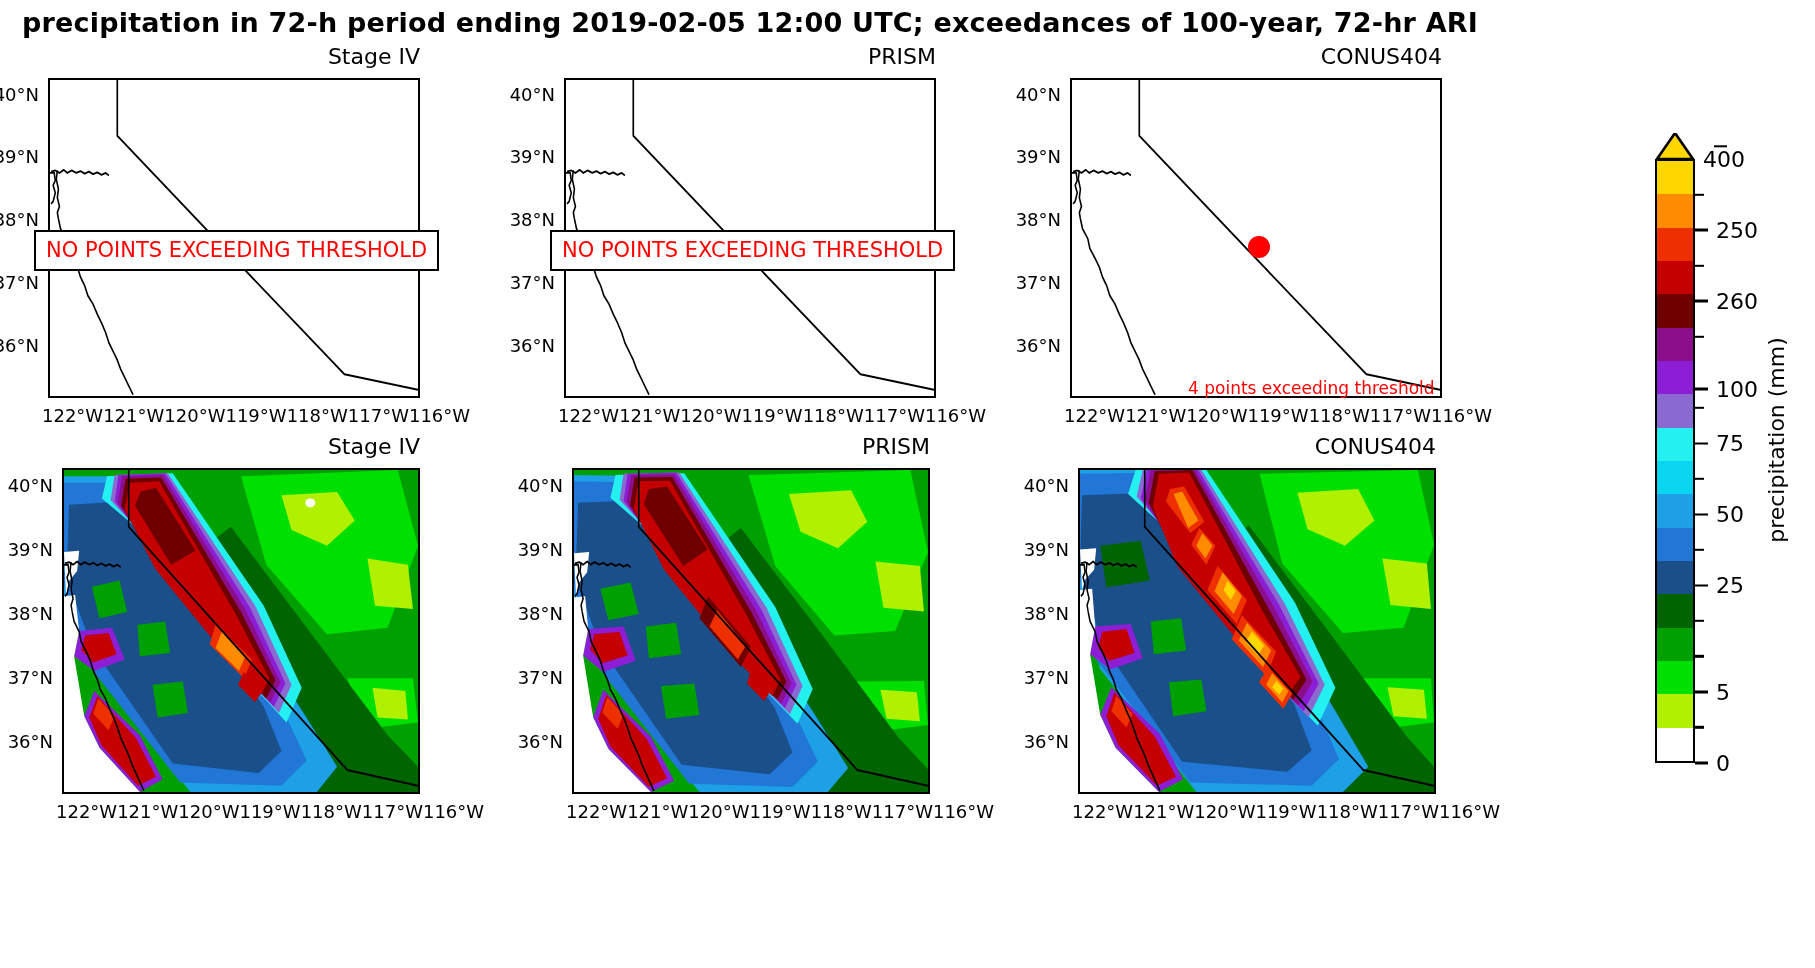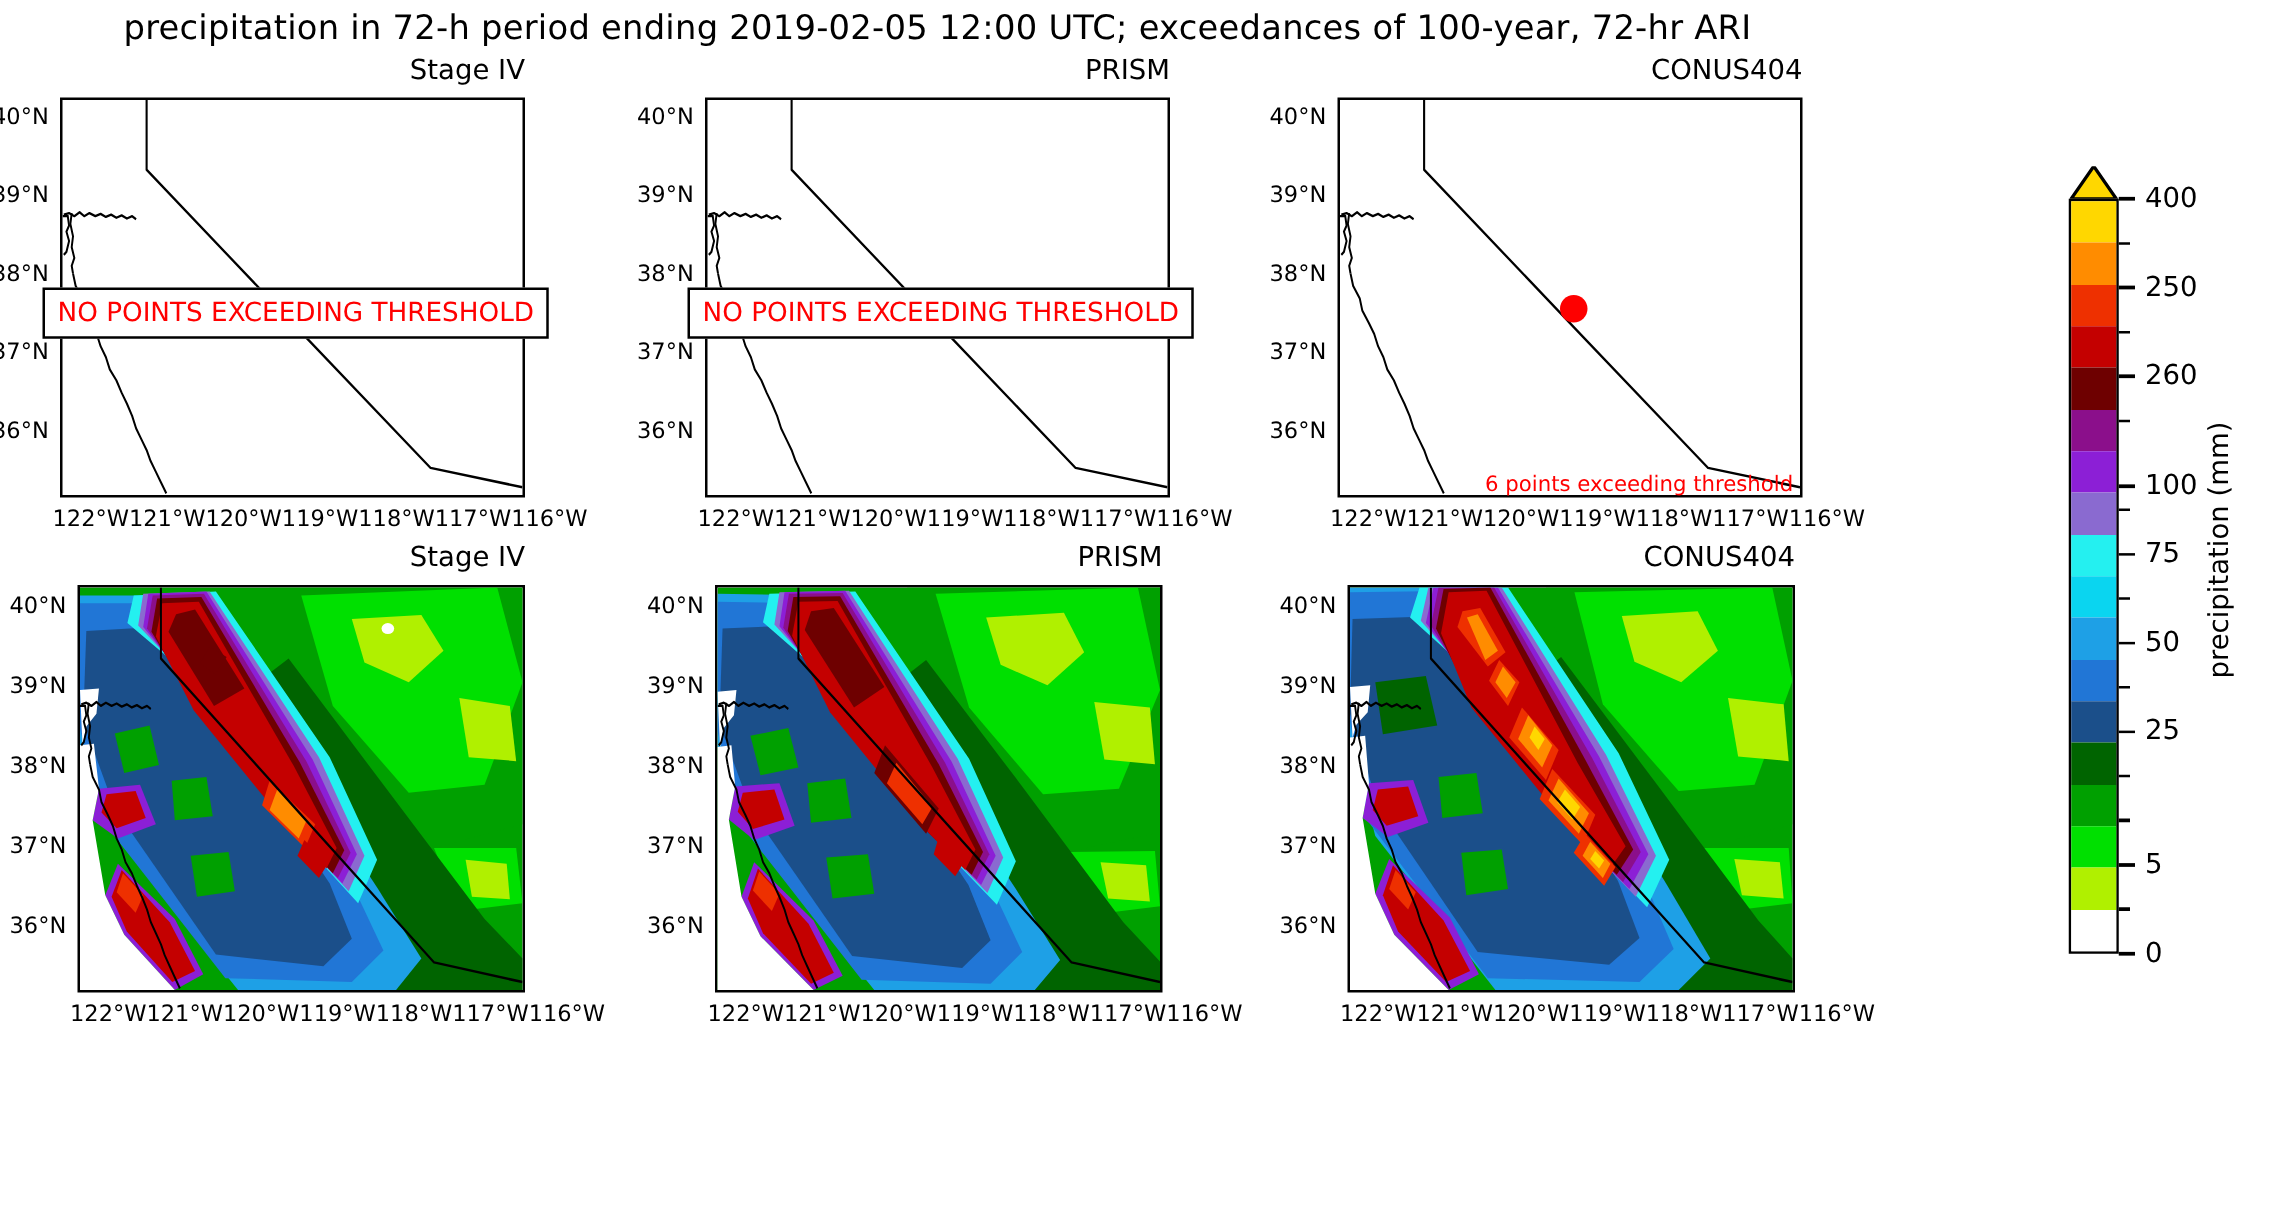--- a/index.html
+++ b/index.html
@@ -4,21 +4,21 @@
 <style>
   html,body{margin:0;padding:0;background:#ffffff;}
   body{width:1815px;height:968px;position:relative;overflow:hidden;
        font-family:"DejaVu Sans", sans-serif;color:#000;}
 
   .fig{position:absolute;left:0;top:0;width:1815px;height:968px;}
 
   
   .suptitle{
     position:absolute;left:0;top:6px;width:1500px;text-align:center;
-    font-size:27px;letter-spacing:.2px;line-height:34px;
+    font-size:27px;letter-spacing:.2px;line-height:34px;font-weight:bold;
   }
 
   
   .panel{position:absolute;}
   .panel-title{
     position:absolute;left:0;width:100%;text-align:right;
     font-size:22px;top:-34px;white-space:nowrap;
   }
   .axes{position:absolute;left:0;top:0;width:100%;height:100%;
         border:2.2px solid #000;box-sizing:border-box;background:#fff;
@@ -168,21 +168,21 @@
     <div class="ytick" style="top:267px">36°N</div>
     <div class="xticks">
       <span>122°W</span>
       <span>121°W</span>
       <span>120°W</span>
       <span>119°W</span>
       <span>118°W</span>
       <span>117°W</span>
       <span>116°W</span>
     </div>
-    <div class="somepoints">6 points exceeding threshold</div>
+    <div class="somepoints">4 points exceeding threshold</div>
   </div>
 
   <div class="panel" style="left:62px;top:468px;width:358px;height:326px;">
     <div class="panel-title">Stage IV</div>
     <div class="axes">
       <div class="axes-clip">
         <svg class="svgfull" viewBox="0 0 700 510" preserveAspectRatio="none">
           <rect x="0" y="0" width="700" height="510" fill="#00a000"></rect>
 
           <path d="M300,0 L700,0 L700,300 L560,330 L430,200 L330,90 Z" fill="#00a000"></path>
@@ -457,21 +457,21 @@
         <div class="cb-tick minor" style="top: 106.588px;">
           <i></i>
         </div>
         <div class="cb-tick" style="top: 71.0588px;">
           <i></i>
           <b>250</b>
         </div>
         <div class="cb-tick minor" style="top: 35.5294px;">
           <i></i>
         </div>
-        <div class="cb-tick" style="top: 0px;">
+        <div class="cb-tick" style="top: 0px; flex-direction: column;">
           <i></i>
           <b>400</b>
         </div>
       </div>
   </div>
   <div class="cb-label">precipitation (mm)</div>
 
 </div>
 
 </body></html>

